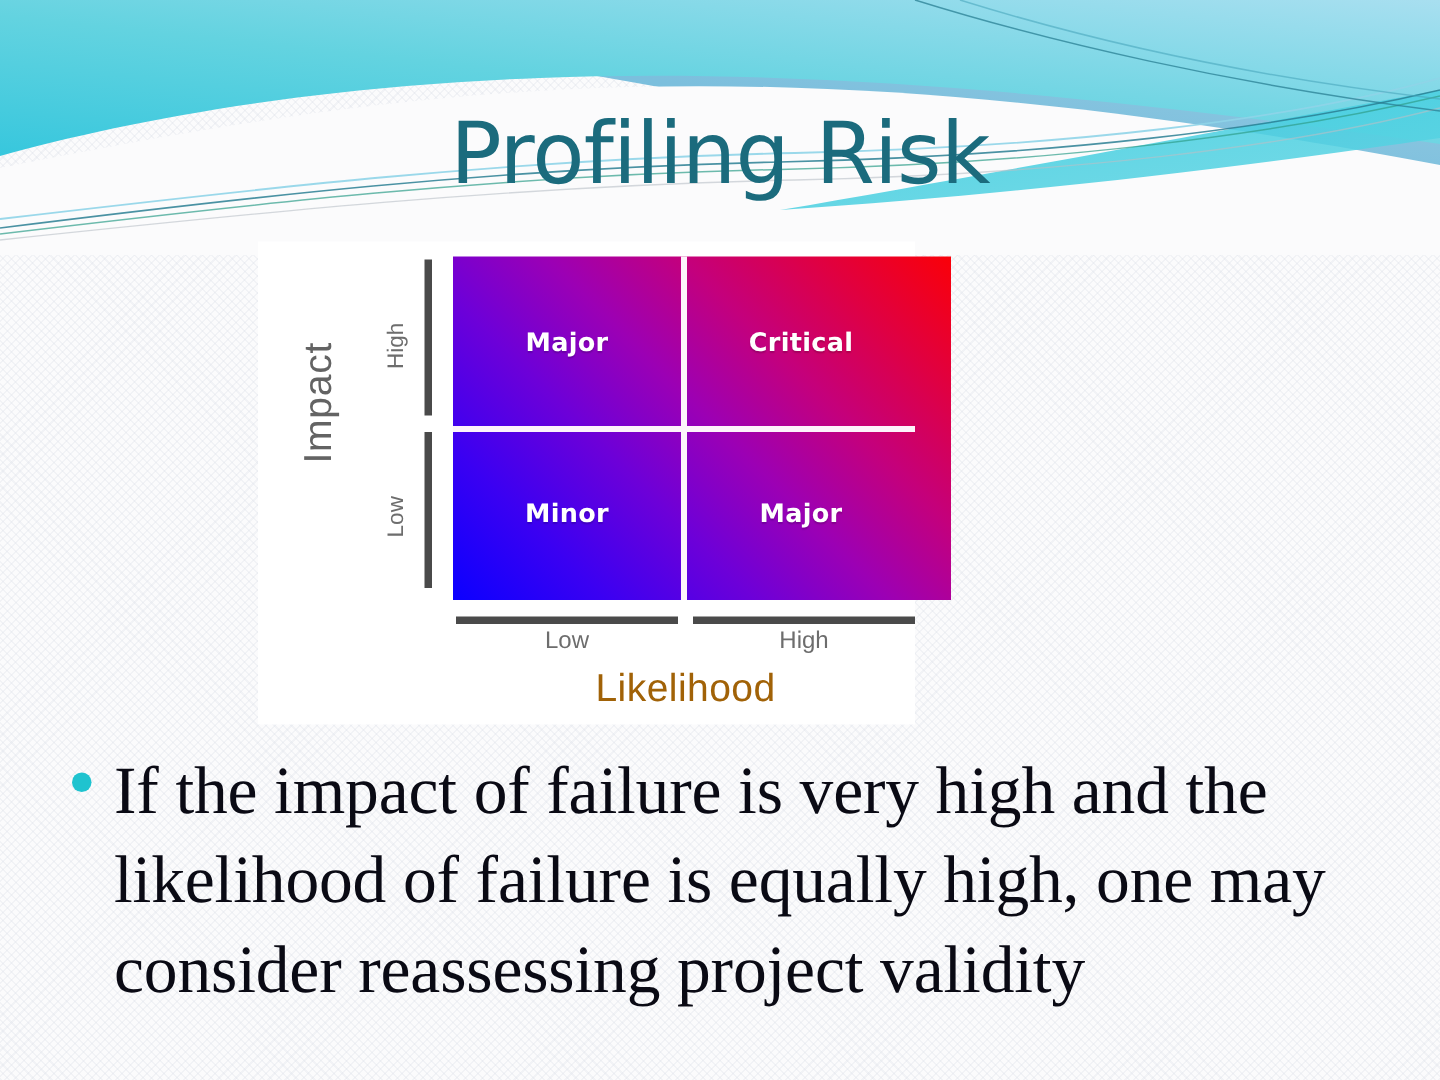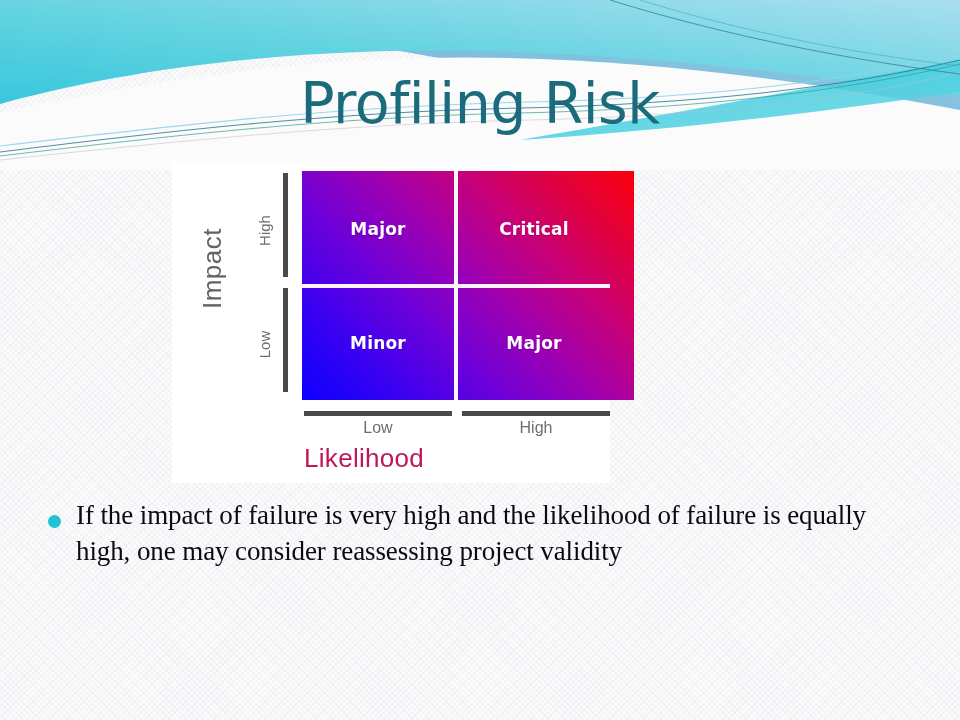--- a/index.html
+++ b/index.html
@@ -161,24 +161,24 @@
     color: #6d6d6d;
   }
   #x-tick-low  { left: 132px; }
   #x-tick-high { left: 290px; }
 
   #x-axis-title {
     position: absolute;
     left: 132px;
     top: 282px;
     width: 306px;
-    text-align: left;
+    text-align: center;
     font-family: "Liberation Sans", sans-serif;
     font-size: 26px;
-    color: #be185d;
+    color: #a16207;
     letter-spacing: 0.3px;
   }
 
   
   #body-block {
     position: absolute;
     left: 48px;
     top: 498px;
     width: 875px;
   }
@@ -191,21 +191,21 @@
     width: 13px;
     height: 13px;
     border-radius: 50%;
     background: #1fc3cf;
     margin-top: 17px;
     margin-right: 15px;
   }
   #bullet-text {
     flex: 1 1 auto;
     font-family: "Liberation Serif", serif;
-    font-size: 27px;
+    font-size: 45px;
     line-height: 1.32;
     color: #0a0a14;
     letter-spacing: -0.1px;
   }
 </style>
 </head>
 <body>
 
 <div id="slide">
 

